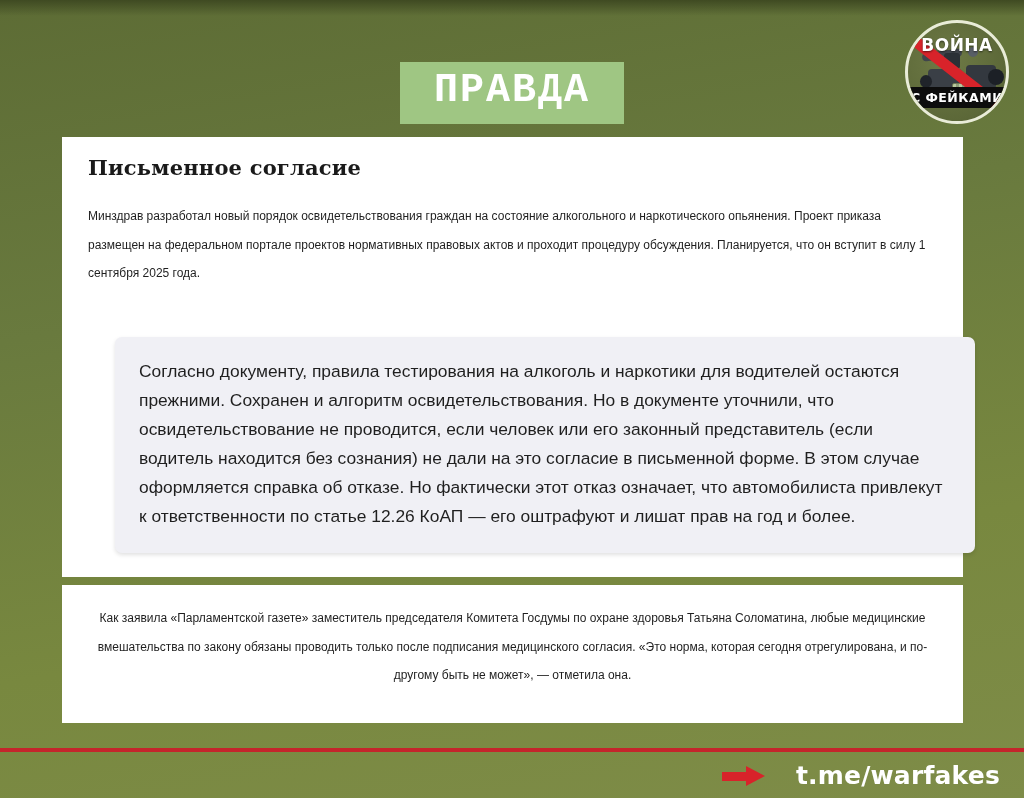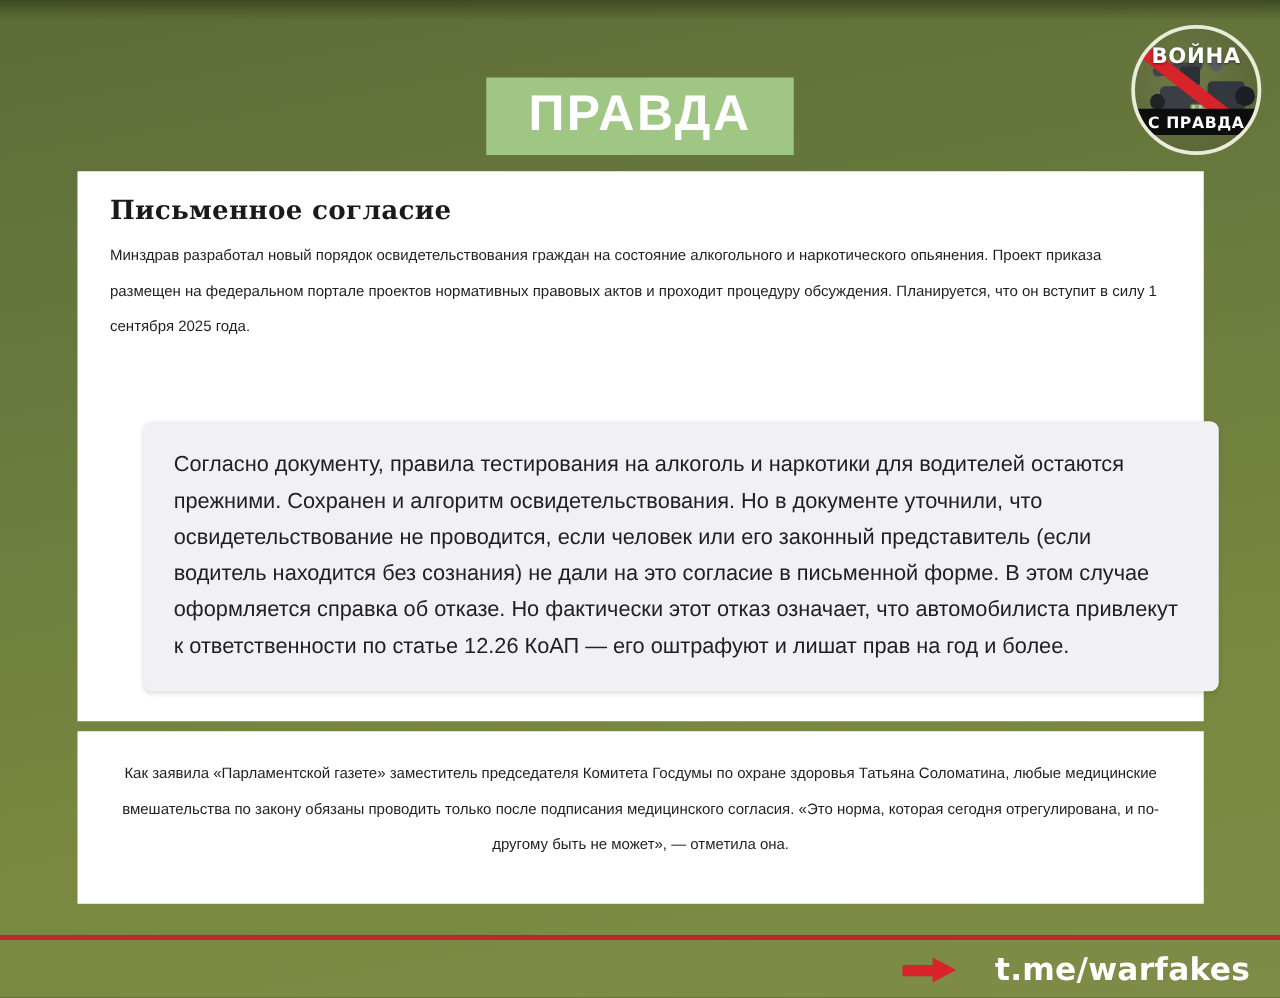--- a/index.html
+++ b/index.html
@@ -45,21 +45,21 @@
     width: 1024px;
     text-align: center;
   }
   .banner {
     display: inline-block;
     background: #9fc683;
     padding: 9px 34px 13px 34px;
     line-height: 1;
   }
   .banner-text {
-    font-family: Liberation Sans, sans-serif;
+    font-family: Liberation Mono, monospace;
     font-weight: bold;
     font-size: 40px;
     letter-spacing: 2px;
     color: #ffffff;
   }
 
   
   .logo {
     position: absolute;
     top: 20px;
@@ -141,21 +141,21 @@
   }
   .card-main   { top: 137px; height: 440px; padding: 18px 26px 0 26px; }
   .card-footer { top: 585px; height: 138px; padding: 19px 26px 0 26px; text-align: center; }
 
   .doc-title {
     font-family: "DejaVu Serif", "Liberation Serif", serif;
     font-weight: bold;
     font-size: 21px;
     color: #1a1a1a;
     letter-spacing: 0.2px;
-    margin-bottom: 10px;
+    margin-bottom: 22px;
   }
 
   .body-text {
     font-family: "Liberation Sans", sans-serif;
     font-size: 12px;
     line-height: 28.5px;
     color: #1f1f1f;
   }
 
   
@@ -241,21 +241,21 @@
       <div class="logo-cam cam-body"></div>
       <div class="logo-cam cam-lens"></div>
       <div class="logo-cam cam-body2"></div>
       <div class="logo-cam cam-lens2"></div>
       <div class="logo-cam cam-green"></div>
       <div class="logo-cam cam-greenc"></div>
       <div class="logo-strike"></div>
     </div>
     <div class="logo-top-text">ВОЙНА</div>
     <div class="logo-band">
-      <span class="logo-band-text">С ПРАВДА</span>
+      <span class="logo-band-text">С ФЕЙКАМИ</span>
     </div>
   </div>
 
   <div class="card card-main">
     <div class="doc-title">Письменное согласие</div>
     <div class="body-text">Минздрав разработал новый порядок освидетельствования граждан на состояние алкогольного и наркотического опьянения. Проект приказа размещен на федеральном портале проектов нормативных правовых актов и проходит процедуру обсуждения. Планируется, что он вступит в силу 1 сентября 2025 года.</div>
   </div>
 
   <div class="quote-pos">
     <div class="quote">

